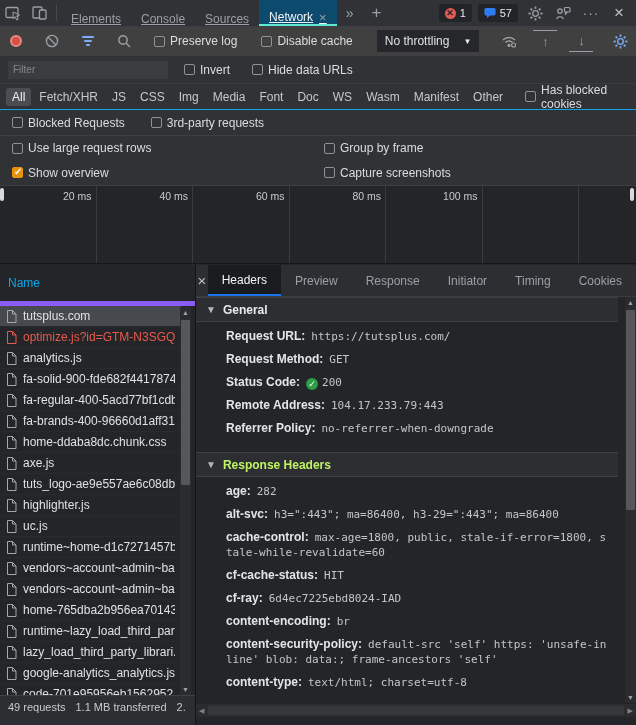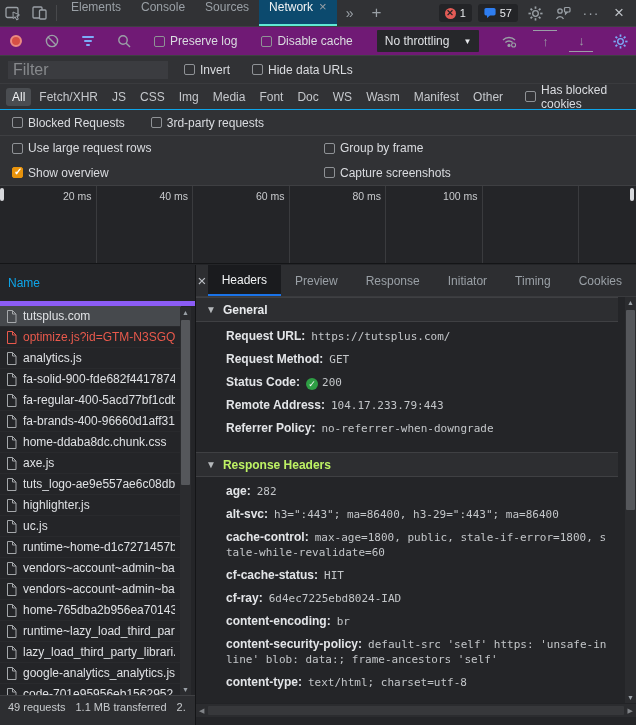--- a/index.html
+++ b/index.html
@@ -15,21 +15,21 @@
 
   
   .tabbar {
     height:27px; background:#313235; display:flex; align-items:stretch;
     border-bottom:1px solid #3e3f42;
   }
   .tb-icon { width:26px; display:flex; align-items:center; justify-content:center; color:#9aa0a6; cursor:pointer; }
   .tb-sep { width:1px; background:#48494c; margin:5px 4px; }
   .main-tabs { display:flex; align-items:stretch; }
   .mtab {
-    display:flex; align-items:flex-start; gap:6px; padding:0 10px; color:#9aa0a6; cursor:pointer;
+    display:flex; align-items:flex-end; gap:6px; padding:0 10px; color:#9aa0a6; cursor:pointer;text-decoration:underline;
   }
   .mtab .tclose { display:none; color:#9aa0a6; font-size:13px; line-height:1; }
   .mtab.active { background:#0c4a6e; color:#f1f3f4; border-bottom:2px solid #5eead4; }
   .mtab.active .tclose { display:inline; }
   .chev, .plus { display:flex; align-items:center; color:#9aa0a6; padding:0 9px; font-size:14px; }
   .plus { font-size:17px; }
   .tb-right { margin-left:auto; display:flex; align-items:center; gap:6px; padding-right:6px; }
   .badge {
     display:flex; align-items:center; gap:4px; background:#232427; border-radius:3px;
     padding:2px 6px; height:18px; cursor:pointer;
@@ -38,21 +38,21 @@
     width:11px; height:11px; border-radius:50%; background:#e35b56; color:#232427;
     font-size:9px; line-height:11px; text-align:center; font-weight:bold;
   }
   .badge span.cnt { color:#e8eaed; font-size:11px; }
   .ico-btn { width:22px; height:22px; display:flex; align-items:center; justify-content:center; color:#9aa0a6; cursor:pointer; }
   .dots { font-size:14px; letter-spacing:1px; color:#9aa0a6; }
   .xclose { font-size:17px; color:#bdc1c6; }
 
   
   .nettools {
-    height:29px; background:#701a75; display:flex; align-items:center; gap:12px;
+    height:29px; background:#404040; display:flex; align-items:center; gap:12px;
     border-bottom:1px solid #3e3f42; padding:0 4px;
   }
   .nt-icon { width:24px; height:22px; display:flex; align-items:center; justify-content:center; cursor:pointer; }
   .rec { width:12px; height:12px; border-radius:50%; border:2px solid #ea8a82; background:#d64f45; }
   .funnel { display:flex; flex-direction:column; gap:2px; align-items:center; }
   .funnel i { display:block; height:2px; background:#7cacf8; border-radius:1px; }
   .funnel i:nth-child(1){width:12px}.funnel i:nth-child(2){width:8px}.funnel i:nth-child(3){width:4px}
   .cb-group { display:flex; align-items:center; gap:5px; padding:0 6px; cursor:pointer; }
   .cb { width:11px; height:11px; border:1px solid #8f9296; border-radius:2px; flex:0 0 auto; }
   .cb.checked { background:#e8930c; border-color:#e8930c; position:relative; }
@@ -68,21 +68,21 @@
   .exp { border-bottom:1.5px solid #9aa0a6; }
   .nt-right { margin-left:auto; }
 
   
   .filterrow {
     height:28px; background:#313235; display:flex; align-items:center;
     border-bottom:1px solid #3a3b3e; padding:0 8px; gap:10px;
   }
   .filter-input {
     width:160px; height:18px; background:#3b3c40; border:none; outline:none;
-    color:#dadce0; font-family:"Liberation Sans",sans-serif; font-size:16px; padding:0 5px;
+    color:#dadce0; font-family:"Liberation Sans",sans-serif; font-size:10px; padding:0 5px;
   }
   .filter-input::placeholder { color:#87898c; }
 
   
   .chiprow {
     height:26px; background:#313235; display:flex; align-items:center;
     border-bottom:1px solid #0ea5e9; padding:0 6px; gap:2px;
   }
   .chip { color:#c5c8cc; padding:2px 6px; border-radius:3px; cursor:pointer; white-space:nowrap; }
   .chip.active { background:#4a4d51; color:#f1f3f4; }

